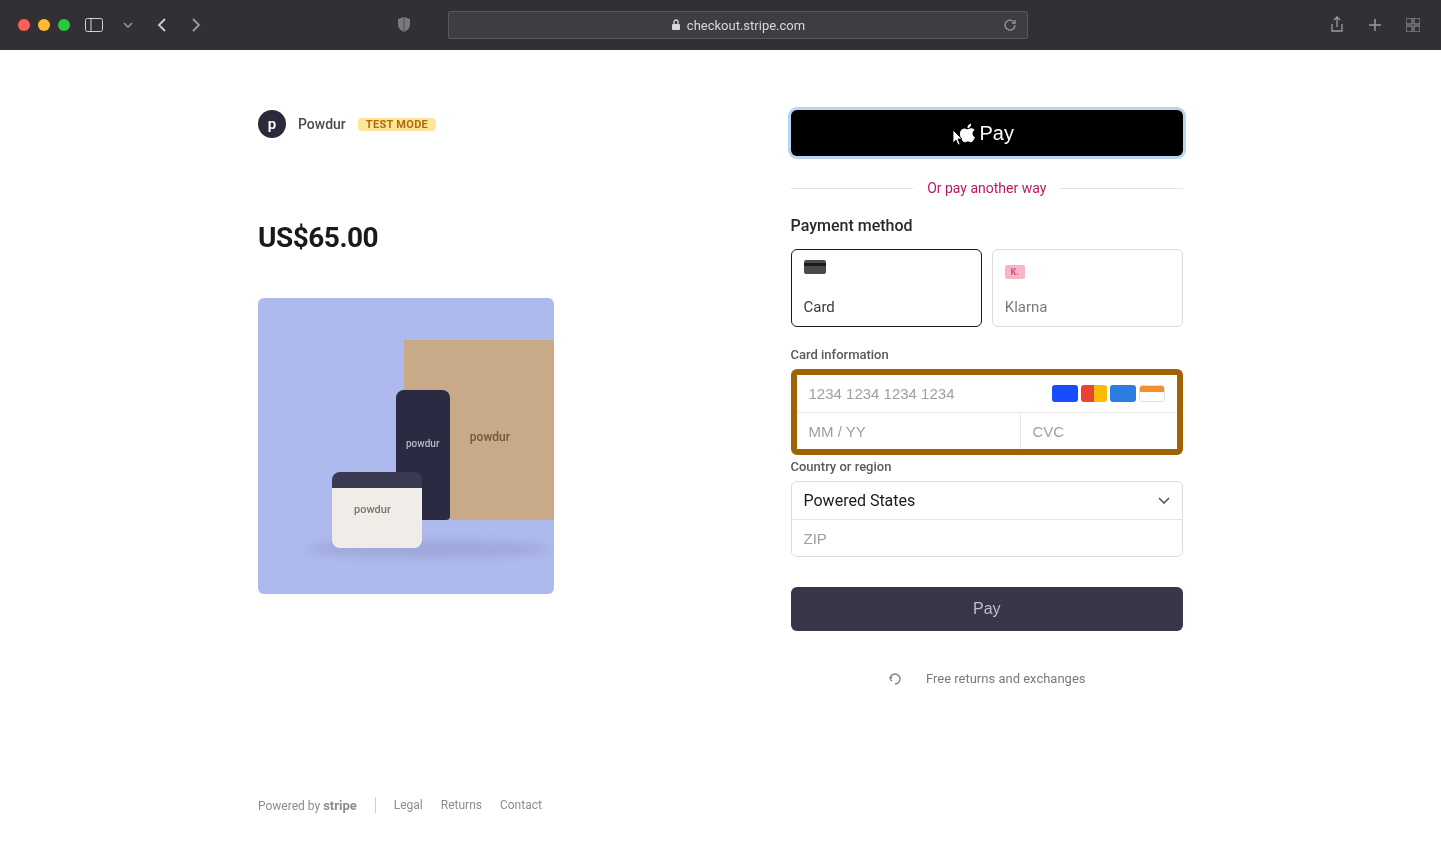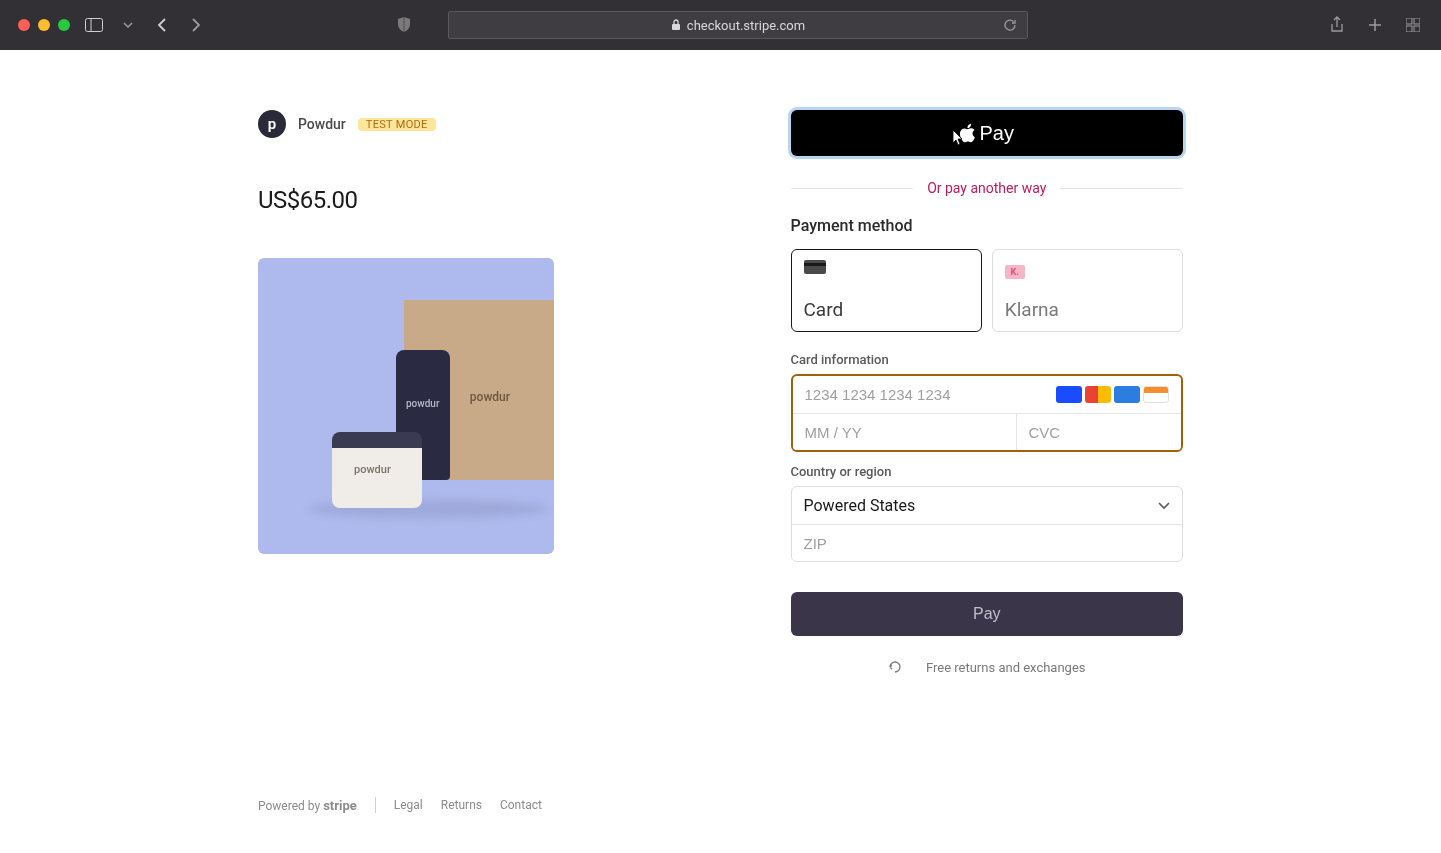--- a/index.html
+++ b/index.html
@@ -20,24 +20,24 @@
 .chrome-right { margin-left:auto; display:flex; gap:18px; }
 
 
 .page { display:flex; max-width:1441px; height:803px; }
 .left { width:50%; padding:60px 90px 40px 258px; display:flex; flex-direction:column; }
 .right { width:50%; padding:60px 258px 40px 70px; }
 
 .merchant { display:flex; align-items:center; gap:12px; margin-bottom:48px; }
 .merchant-logo { width:28px; height:28px; border-radius:50%; background:#2a2a3a; color:#fff; display:flex; align-items:center; justify-content:center; font-weight:600; font-size:15px; }
 .merchant-name { font-size:14px; font-weight:500; color:#4a4a4a; }
-.badge { background:#fde59a; color:#b06b0f; font-size:11px; font-weight:400; padding:0 8px; border-radius:4px; letter-spacing:0.3px; }
+.badge { background:#fde59a; color:#b06b0f; font-size:11px; font-weight:700; padding:0 8px; border-radius:4px; letter-spacing:0.3px; }
 
 .product-name { font-size:16px; color:#6a6a6a; font-weight:500; margin-bottom:6px; }
-.price { font-size:24px; font-weight:400; color:#1a1a1a; letter-spacing:-0.5px; margin-bottom:44px; }
+.price { font-size:28px; font-weight:700; color:#1a1a1a; letter-spacing:-0.5px; margin-bottom:44px;margin-top:35px; }
 
 .product-img { width:296px; height:296px; background:#aeb9ed; border-radius:6px; position:relative; overflow:hidden; }
 .box { position:absolute; width:160px; height:180px; background:#c9aa88; right:-10px; top:42px; }
 .tube { position:absolute; width:54px; height:130px; background:#2a2a42; left:138px; top:92px; border-radius:8px 8px 4px 4px; }
 .jar { position:absolute; width:90px; height:76px; background:linear-gradient(#3a3a52 0 16px,#f0ede8 16px); left:74px; bottom:46px; border-radius:8px; }
 .plabel { position:absolute; color:#6a5840; font-size:12px; font-weight:500; }
 .plabel.on-dark { color:#bab6c8; }
 .shadow { position:absolute; width:240px; height:18px; background:rgba(50,50,80,0.12); left:50px; bottom:36px; border-radius:50%; filter:blur(4px); }
 
 .footer { margin-top:auto; display:flex; align-items:center; gap:18px; color:#8c8c8c; font-size:12px; }
@@ -56,25 +56,25 @@
 .label { font-size:13px; color:#5a5a5a; font-weight:500; margin-bottom:7px; display:block; }
 .section-label { font-size:16px; color:#2a2a2a; font-weight:500; margin-bottom:14px; }
 .field-group { margin-bottom:20px; }
 .input { width:100%; height:38px; border:1px solid #dcdcdc; border-radius:6px; padding:0 12px; font-size:15px; color:#2a2a2a; background:#fff; }
 .input::placeholder { color:#a0a0a0; }
 
 .pm-options { display:flex; gap:10px; margin-bottom:20px; }
 .pm-opt { flex:1; border:1px solid #dcdcdc; border-radius:6px; padding:10px 12px; cursor:pointer; }
 .pm-opt.selected { border:1.5px solid #1a1a1a; }
 .pm-opt .pm-icon { width:22px; height:14px; margin-bottom:6px; }
-.pm-opt .pm-name { font-size:19px; color:#3a3a3a;margin-top:24px; }
+.pm-opt .pm-name { font-size:15px; color:#3a3a3a;margin-top:24px; }
 .pm-opt:not(.selected) .pm-name { color:#7a7a7a; }
 .klarna-badge { width:20px; height:14px; background:#f7b5c8; color:#e6537a; font-size:9px; font-weight:800; display:inline-flex; align-items:center; justify-content:center; border-radius:2px; }
 
-.card-inputs { border:2px solid #a16207; border-radius:6px; overflow:hidden; margin-bottom:12px; }
+.card-inputs { border:6px solid #a16207; border-radius:6px; overflow:hidden; margin-bottom:4px; }
 .card-num { height:38px; display:flex; align-items:center; padding:0 12px; border-bottom:1px solid #e6e6e6; }
 .card-num input { flex:1; border:none; outline:none; font-size:15px; color:#2a2a2a; }
 .card-num input::placeholder { color:#a0a0a0; }
 .card-brands { display:flex; gap:3px; }
 .brand { width:26px; height:17px; border-radius:3px; display:inline-block; }
 .brand.visa { background:#1a4cff; }
 .brand.mc { background:linear-gradient(90deg,#ea4335 50%,#fbbc05 50%); }
 .brand.amex { background:#2c7de0; }
 .brand.disc { background:linear-gradient(180deg,#f78e2e 40%,#fff 40%); border:1px solid #e0e0e0; }
 .card-row { display:flex; }
@@ -83,21 +83,21 @@
 .card-row input:first-child { border-right:1px solid #e6e6e6; }
 
 .country-group { border:1px solid #dcdcdc; border-radius:6px; overflow:hidden; margin-bottom:30px; }
 .country-sel { height:38px; display:flex; align-items:center; justify-content:space-between; padding:0 12px; border-bottom:1px solid #e6e6e6; cursor:pointer; }
 .country-sel .chev { color:#5a5a5a; }
 .zip-input { width:100%; height:36px; border:none; outline:none; padding:0 12px; font-size:15px; }
 .zip-input::placeholder { color:#a0a0a0; }
 
 .pay-btn { width:100%; height:44px; background:#3a3548; color:#c0bcc8; border:none; border-radius:6px; font-size:16px; font-weight:500; cursor:pointer; }
 
-.policy { text-align:center; margin-top:24px; color:#7a7a7a; font-size:13px; display:flex; align-items:flex-start; justify-content:center; gap:24px; }
+.policy { text-align:center; margin-top:40px; color:#7a7a7a; font-size:13px; display:flex; align-items:flex-end; justify-content:center; gap:24px; }
 
 svg { display:block; }
 </style>
 </head>
 <body>
 
 <div class="chrome">
   <div class="traffic-lights">
     <div class="tl tl-close"></div>
     <div class="tl tl-min"></div>

